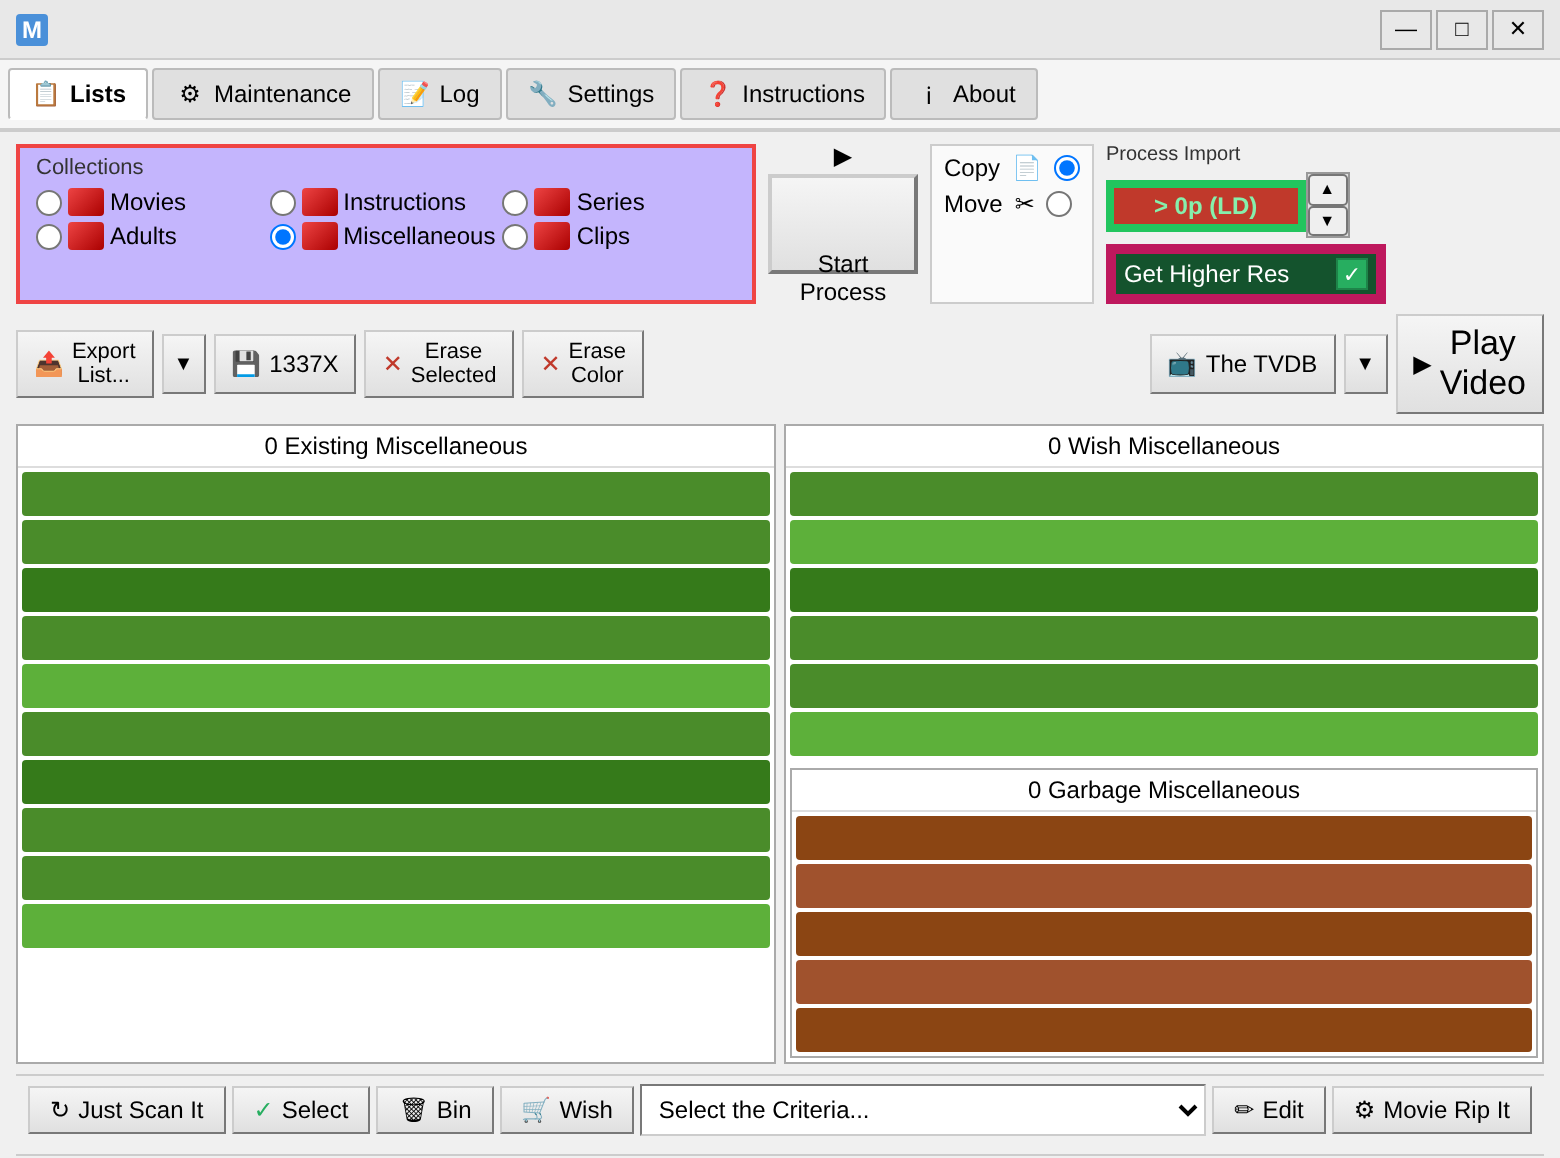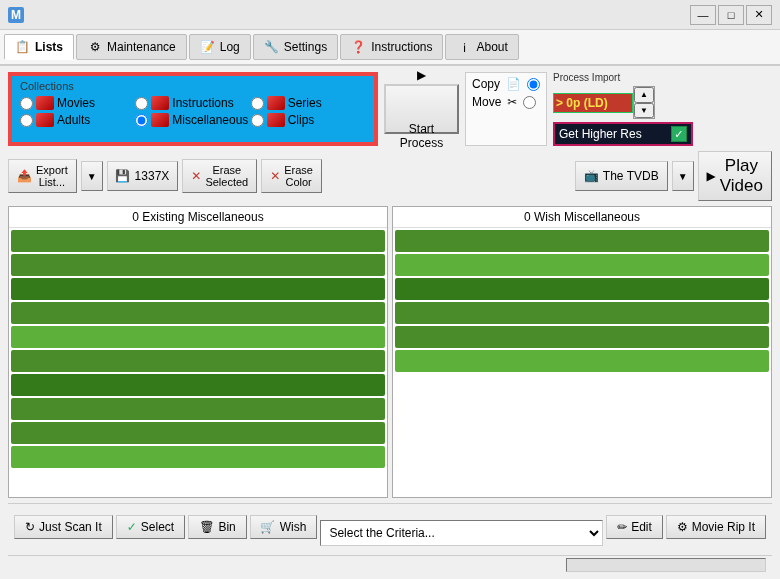--- a/index.html
+++ b/index.html
@@ -40,21 +40,21 @@
       height: calc(579px - 66px);
     }
 
     
     .top-area {
       display: flex; gap: 6px; align-items: stretch;
     }
 
     
     .collections-box {
-      border: 4px solid #ef4444; background: #0ea5e9;
+      border: 2px solid #ef4444; background: #c4b5fd;
       padding: 4px 8px; min-width: 370px;
     }
     .collections-title { font-size: 11px; color: #333; margin-bottom: 4px; }
     .collections-grid {
       display: grid; grid-template-columns: 1fr 1fr 1fr;
       gap: 3px 0;
     }
     .radio-item { display: flex; align-items: flex-end; gap: 3px; }
     .radio-item input[type=radio] { margin: 0; }
     .radio-icon { width: 18px; height: 14px; background: linear-gradient(135deg, #e44, #a00); border-radius: 2px; display: inline-block; }
@@ -72,30 +72,30 @@
       border: 2px outset #ccc; cursor: pointer;
       padding: 6px 10px; min-width: 75px; height: 50px;
       font-size: 12px; text-align: center; gap: 2px;
     }
 
     
     .copy-move-area {
       display: flex; flex-direction: column; gap: 4px;
       padding: 4px 6px; border: 1px solid #ccc; background: #fafafa;
     }
-    .copy-move-row { display: flex; align-items: center; gap: 6px; }
+    .copy-move-row { display: flex; gap: 6px; }
 
     
     .process-import-area {
       display: flex; flex-direction: column; gap: 3px;
       min-width: 140px;
     }
     .process-import-label { font-size: 10px; text-align: left; color: #333; }
     .get-higher-res {
-      background: #0f172a; color: white; border: 2px solid #be185d;
+      background: #14532d; color: white; border: 5px solid #be185d;
       padding: 2px 4px; font-size: 12px;
       display: flex; align-items: center; justify-content: space-between;
     }
 
     
     .toolbar-row {
       display: flex; gap: 4px; align-items: center;
     }
     .toolbar-btn {
       display: flex; align-items: center; gap: 4px;
@@ -152,40 +152,40 @@
       background: #f0f0f0;
     }
     .bottom-btn {
       display: flex; align-items: center; gap: 4px;
       background: linear-gradient(to bottom, #f5f5f5, #e0e0e0);
       border: 1px outset #ccc; cursor: pointer;
       padding: 4px 10px; font-size: 12px;
     }
     .criteria-select {
       flex: 1; padding: 4px; border: 1px inset #ccc;
-      background: white; font-size: 12px; margin-top: 12px;
+      background: white; font-size: 12px;
     }
 
     
     .status-bar {
       height: 18px; background: #f0f0f0; border-top: 1px solid #ccc;
       padding: 2px 6px;
     }
     .status-progress {
       width: 200px; height: 14px; border: 1px inset #ccc; background: #e0e0e0;
       float: right;
     }
 
     
     .spinbox {
       display: flex; align-items: center;
     }
     .spinbox-val {
-      background: #c0392b; color: #fde047; border: 1px solid #22c55e;
-      padding: 2px 2px; font-size: 12px; font-weight: bold; min-width: 80px;
+      background: #c0392b; color: #86efac; border: 4px solid #22c55e;
+      padding: 2px 20px; font-size: 12px; font-weight: bold; min-width: 80px;
     }
     .spinbox-arrows {
       display: flex; flex-direction: column;
       border: 1px solid #999; background: #e0e0e0;
     }
     .spinbox-arrow { font-size: 8px; padding: 1px 4px; cursor: pointer; line-height: 1.2; }
     .green-check { width: 16px; height: 16px; background: #27ae60; border: 1px solid #1e8449; display: flex; align-items: center; justify-content: center; color: white; font-size: 11px; }
   </style>
 </head>
 <body>
@@ -362,20 +362,30 @@
 
     <div class="panel">
       <div class="panel-header">0 Wish Miscellaneous</div>
       <div class="panel-body">
         <div class="panel-row green"></div>
         <div class="panel-row green-light"></div>
         <div class="panel-row dark-green"></div>
         <div class="panel-row green"></div>
         <div class="panel-row green"></div>
         <div class="panel-row green-light"></div>
+        <div class="sub-panel">
+          <div class="sub-panel-header">0 Garbage Miscellaneous</div>
+          <div class="sub-panel-body">
+            <div class="sub-panel-row"></div>
+            <div class="sub-panel-row brown-light"></div>
+            <div class="sub-panel-row"></div>
+            <div class="sub-panel-row brown-light"></div>
+            <div class="sub-panel-row"></div>
+          </div>
+        </div>
       </div>
     </div>
 
 
   </div>
 
   <div class="bottom-bar">
     <button class="bottom-btn">
       <span>↻</span>
       <span>Just Scan It</span>

